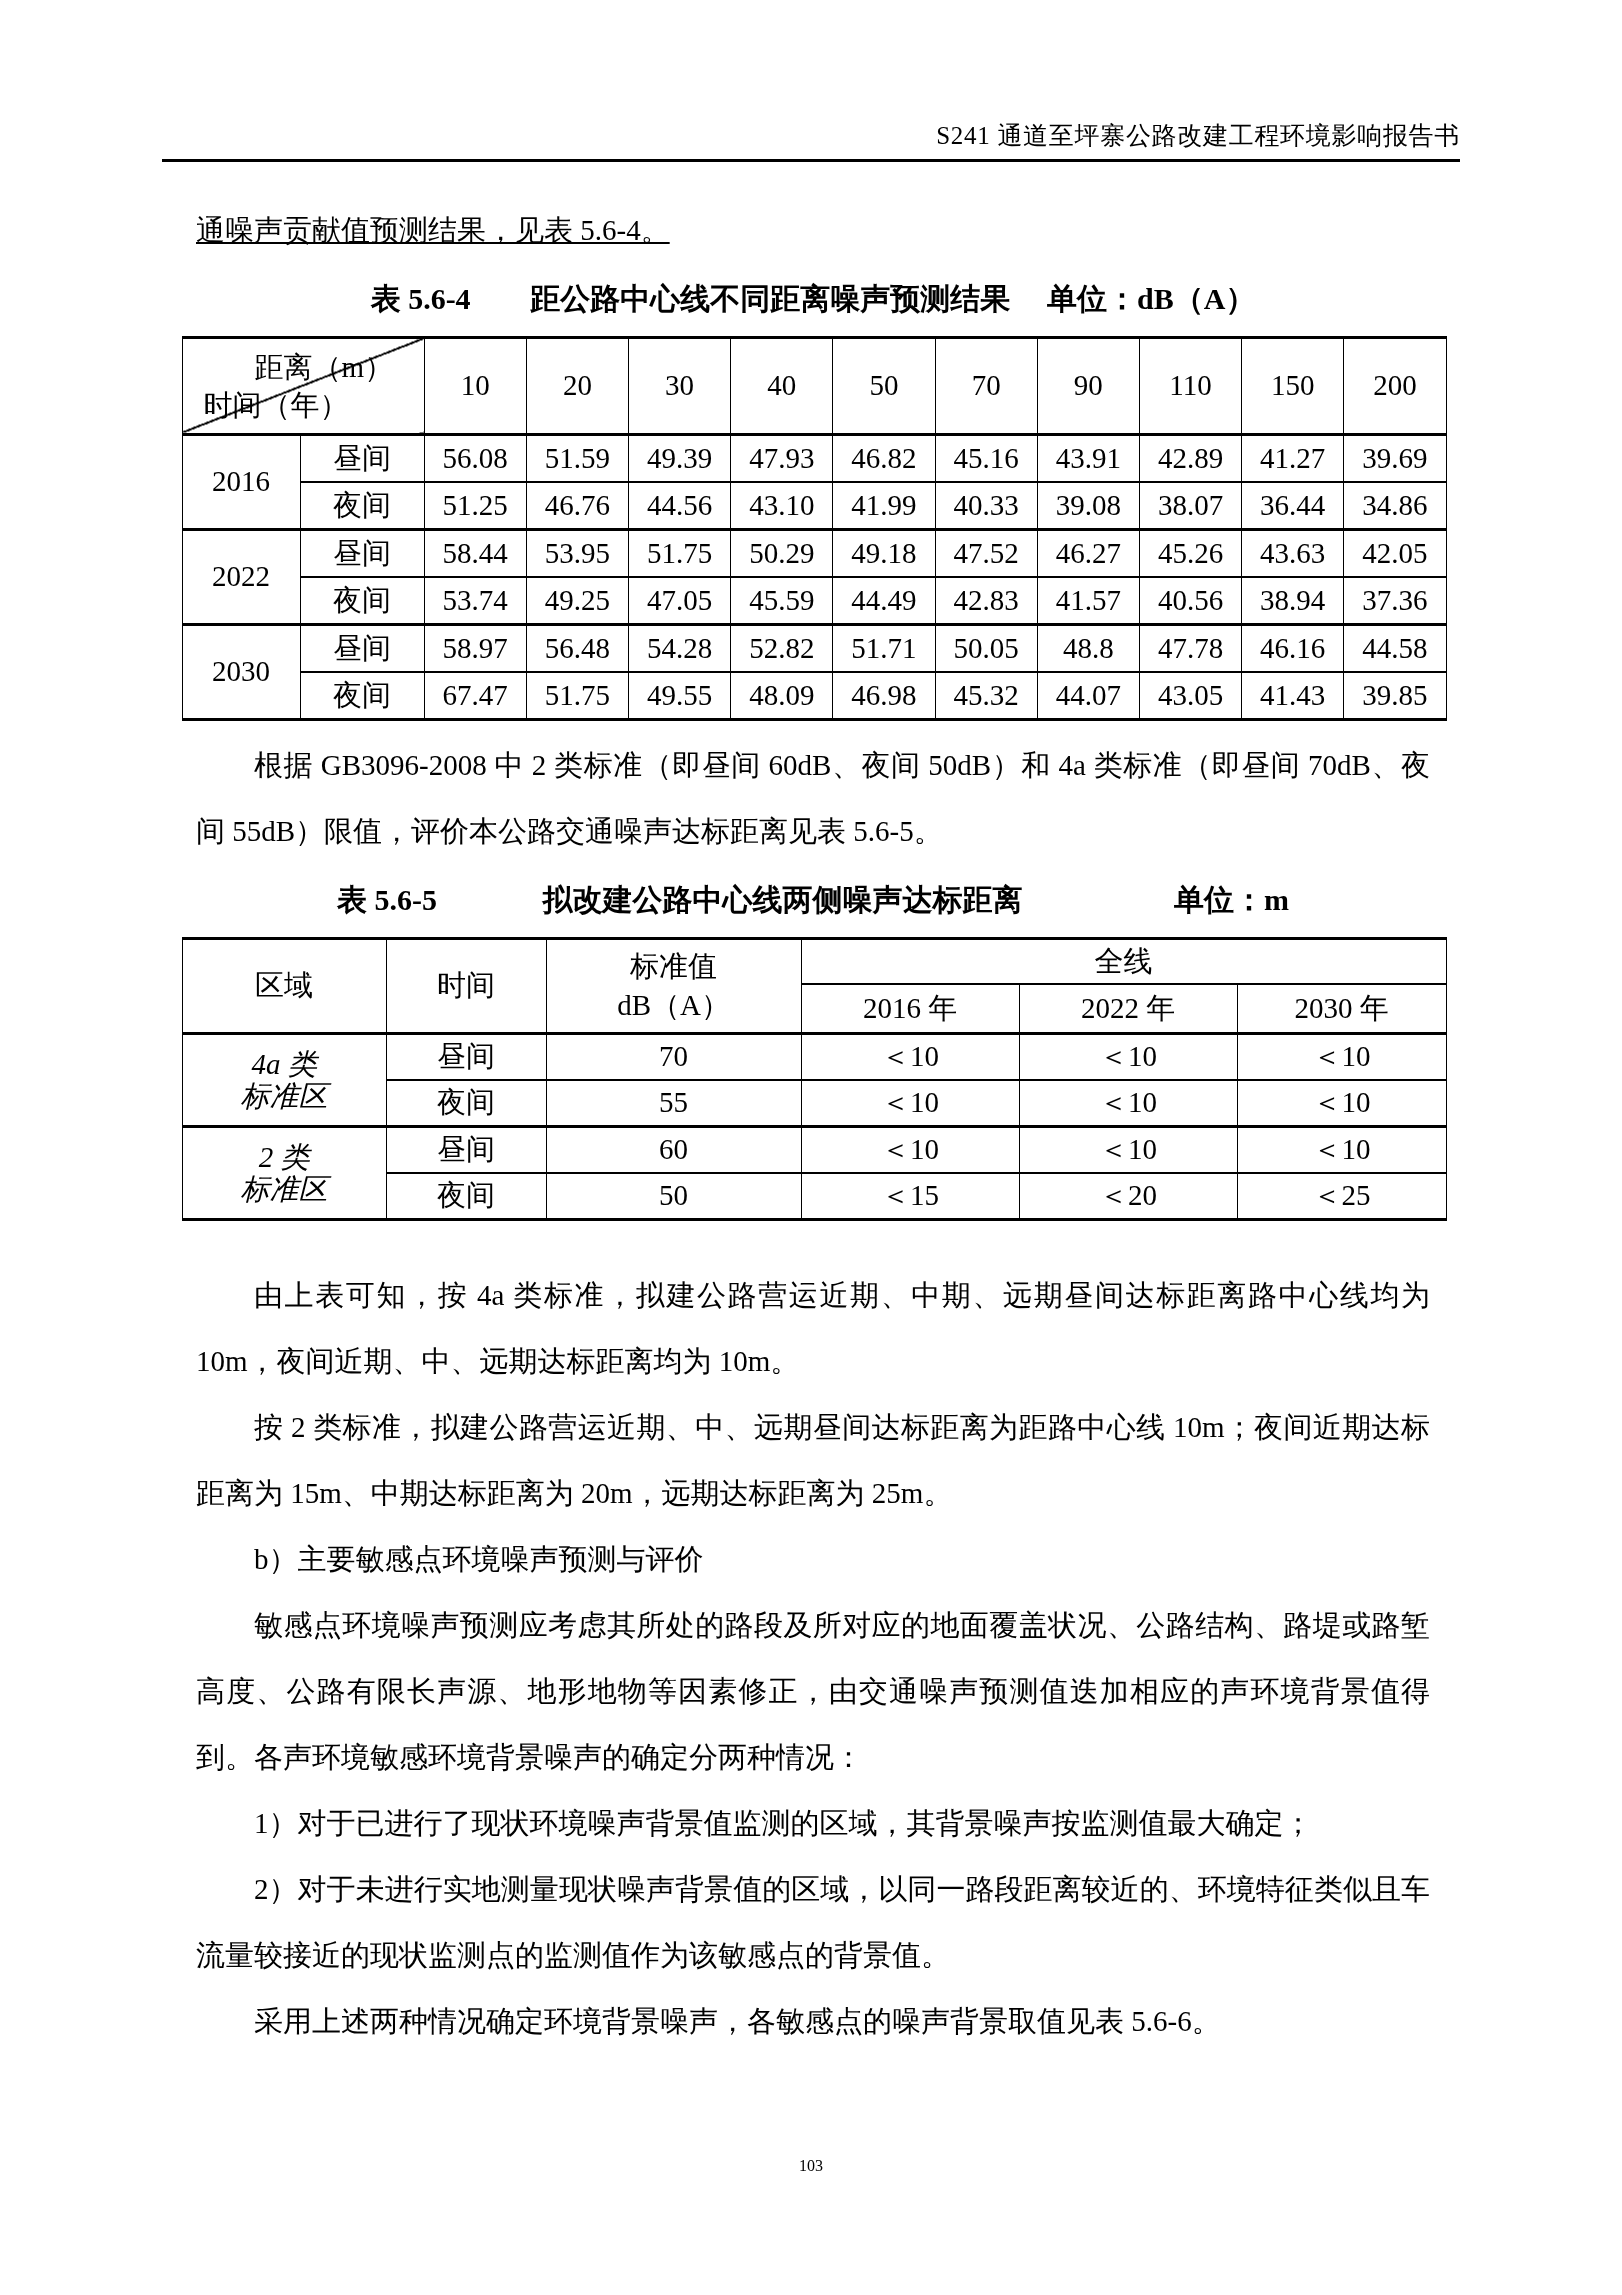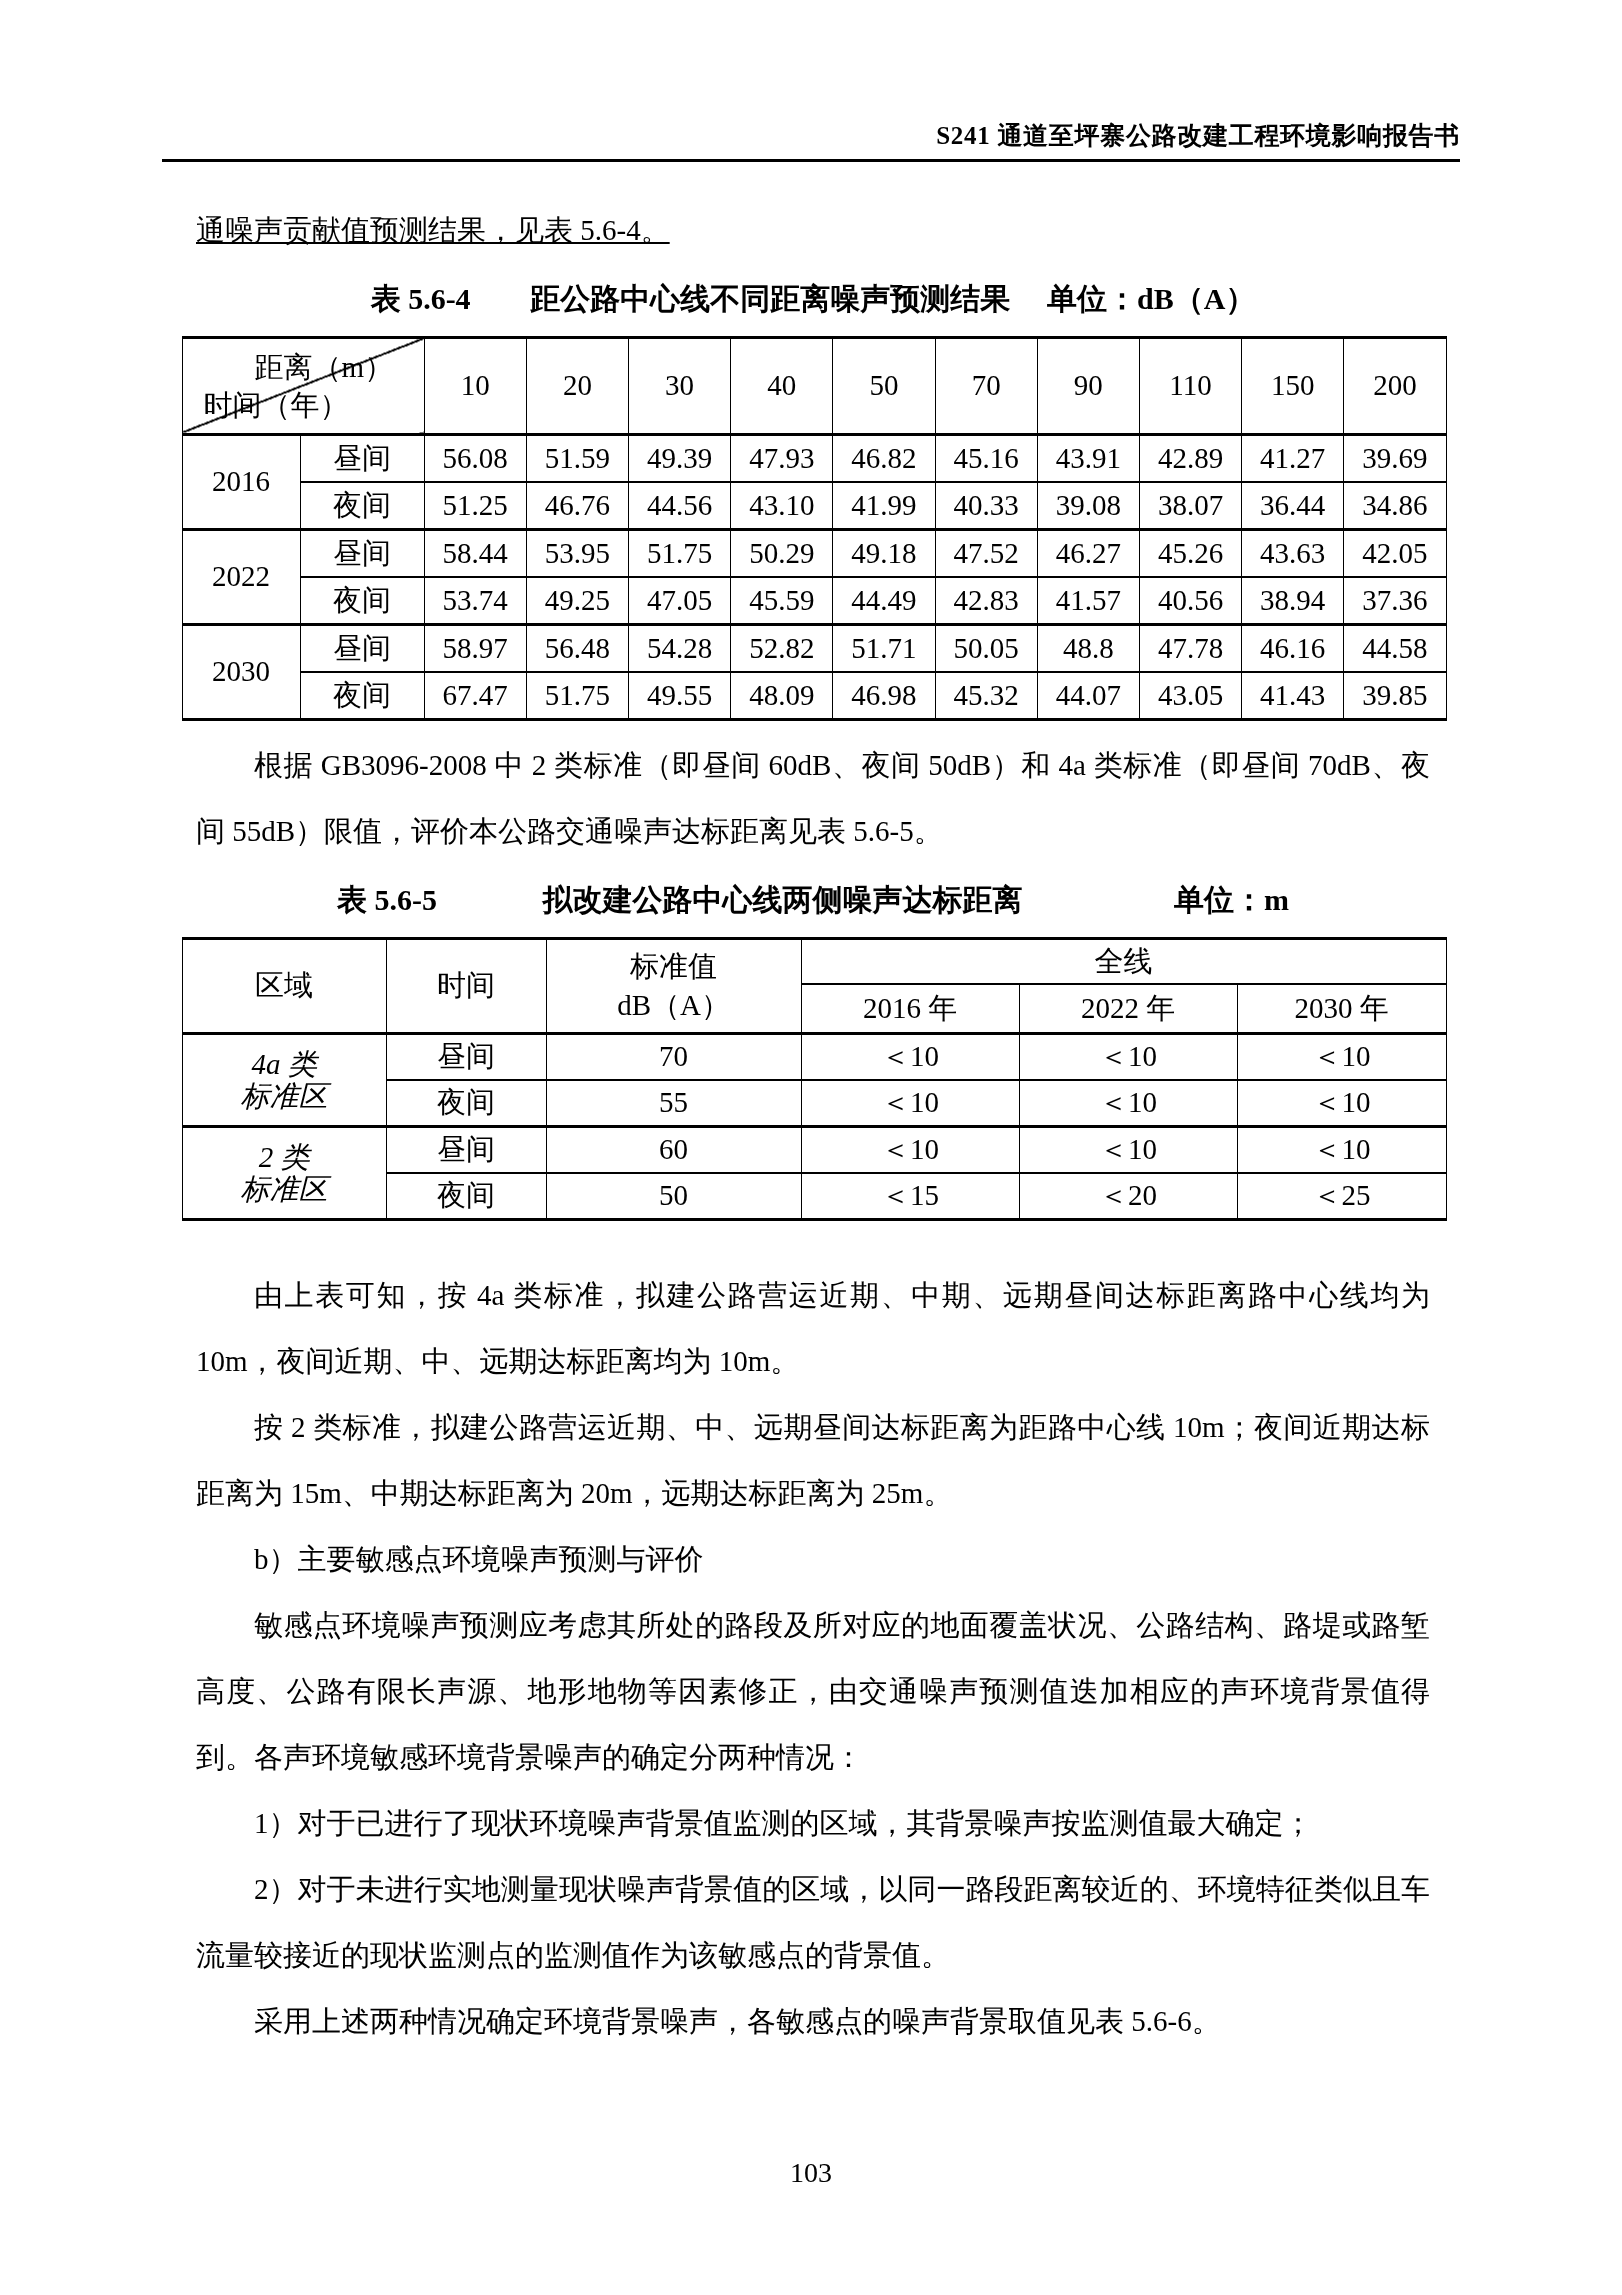--- a/index.html
+++ b/index.html
@@ -18,21 +18,20 @@
     margin:0 162px;
     padding-top:120px;
     border-bottom:3.3px solid #000;
   }
   .hdr-title{
     text-align:right;
     font-size:25px;
     line-height:31px;
     padding-bottom:7.9px;
     letter-spacing:0.7px;
-    font-weight:bold;
   }
   
   .content{
     margin:0 192px 0 196px;
     font-size:29px;
     line-height:66px;
     text-align:justify;
   }
   .para{margin:0;}
   .para.indent{text-indent:58px;}
@@ -93,21 +92,21 @@
   .t2 tr.d td{height:44px;}
   .t2 td.area{border-bottom:3.3px solid #000;white-space:pre-line;line-height:32px;font-style:italic;}
   .t2 td.sep{border-bottom:2.6px solid #000;}
   .t2 tr.glast td{border-bottom:3.3px solid #000;}
   .pre{white-space:pre-line;line-height:41px;}
   
   .footer{
     position:absolute;
     top:2157px;left:0;right:0;
     text-align:center;
-    font-size:28px;
+    font-size:16px;
   }
 </style>
 </head>
 <body>
 
 <div class="page">
 
   <div class="hdr">
     <div class="hdr-title">S241 通道至坪寨公路改建工程环境影响报告书</div>
   </div>

